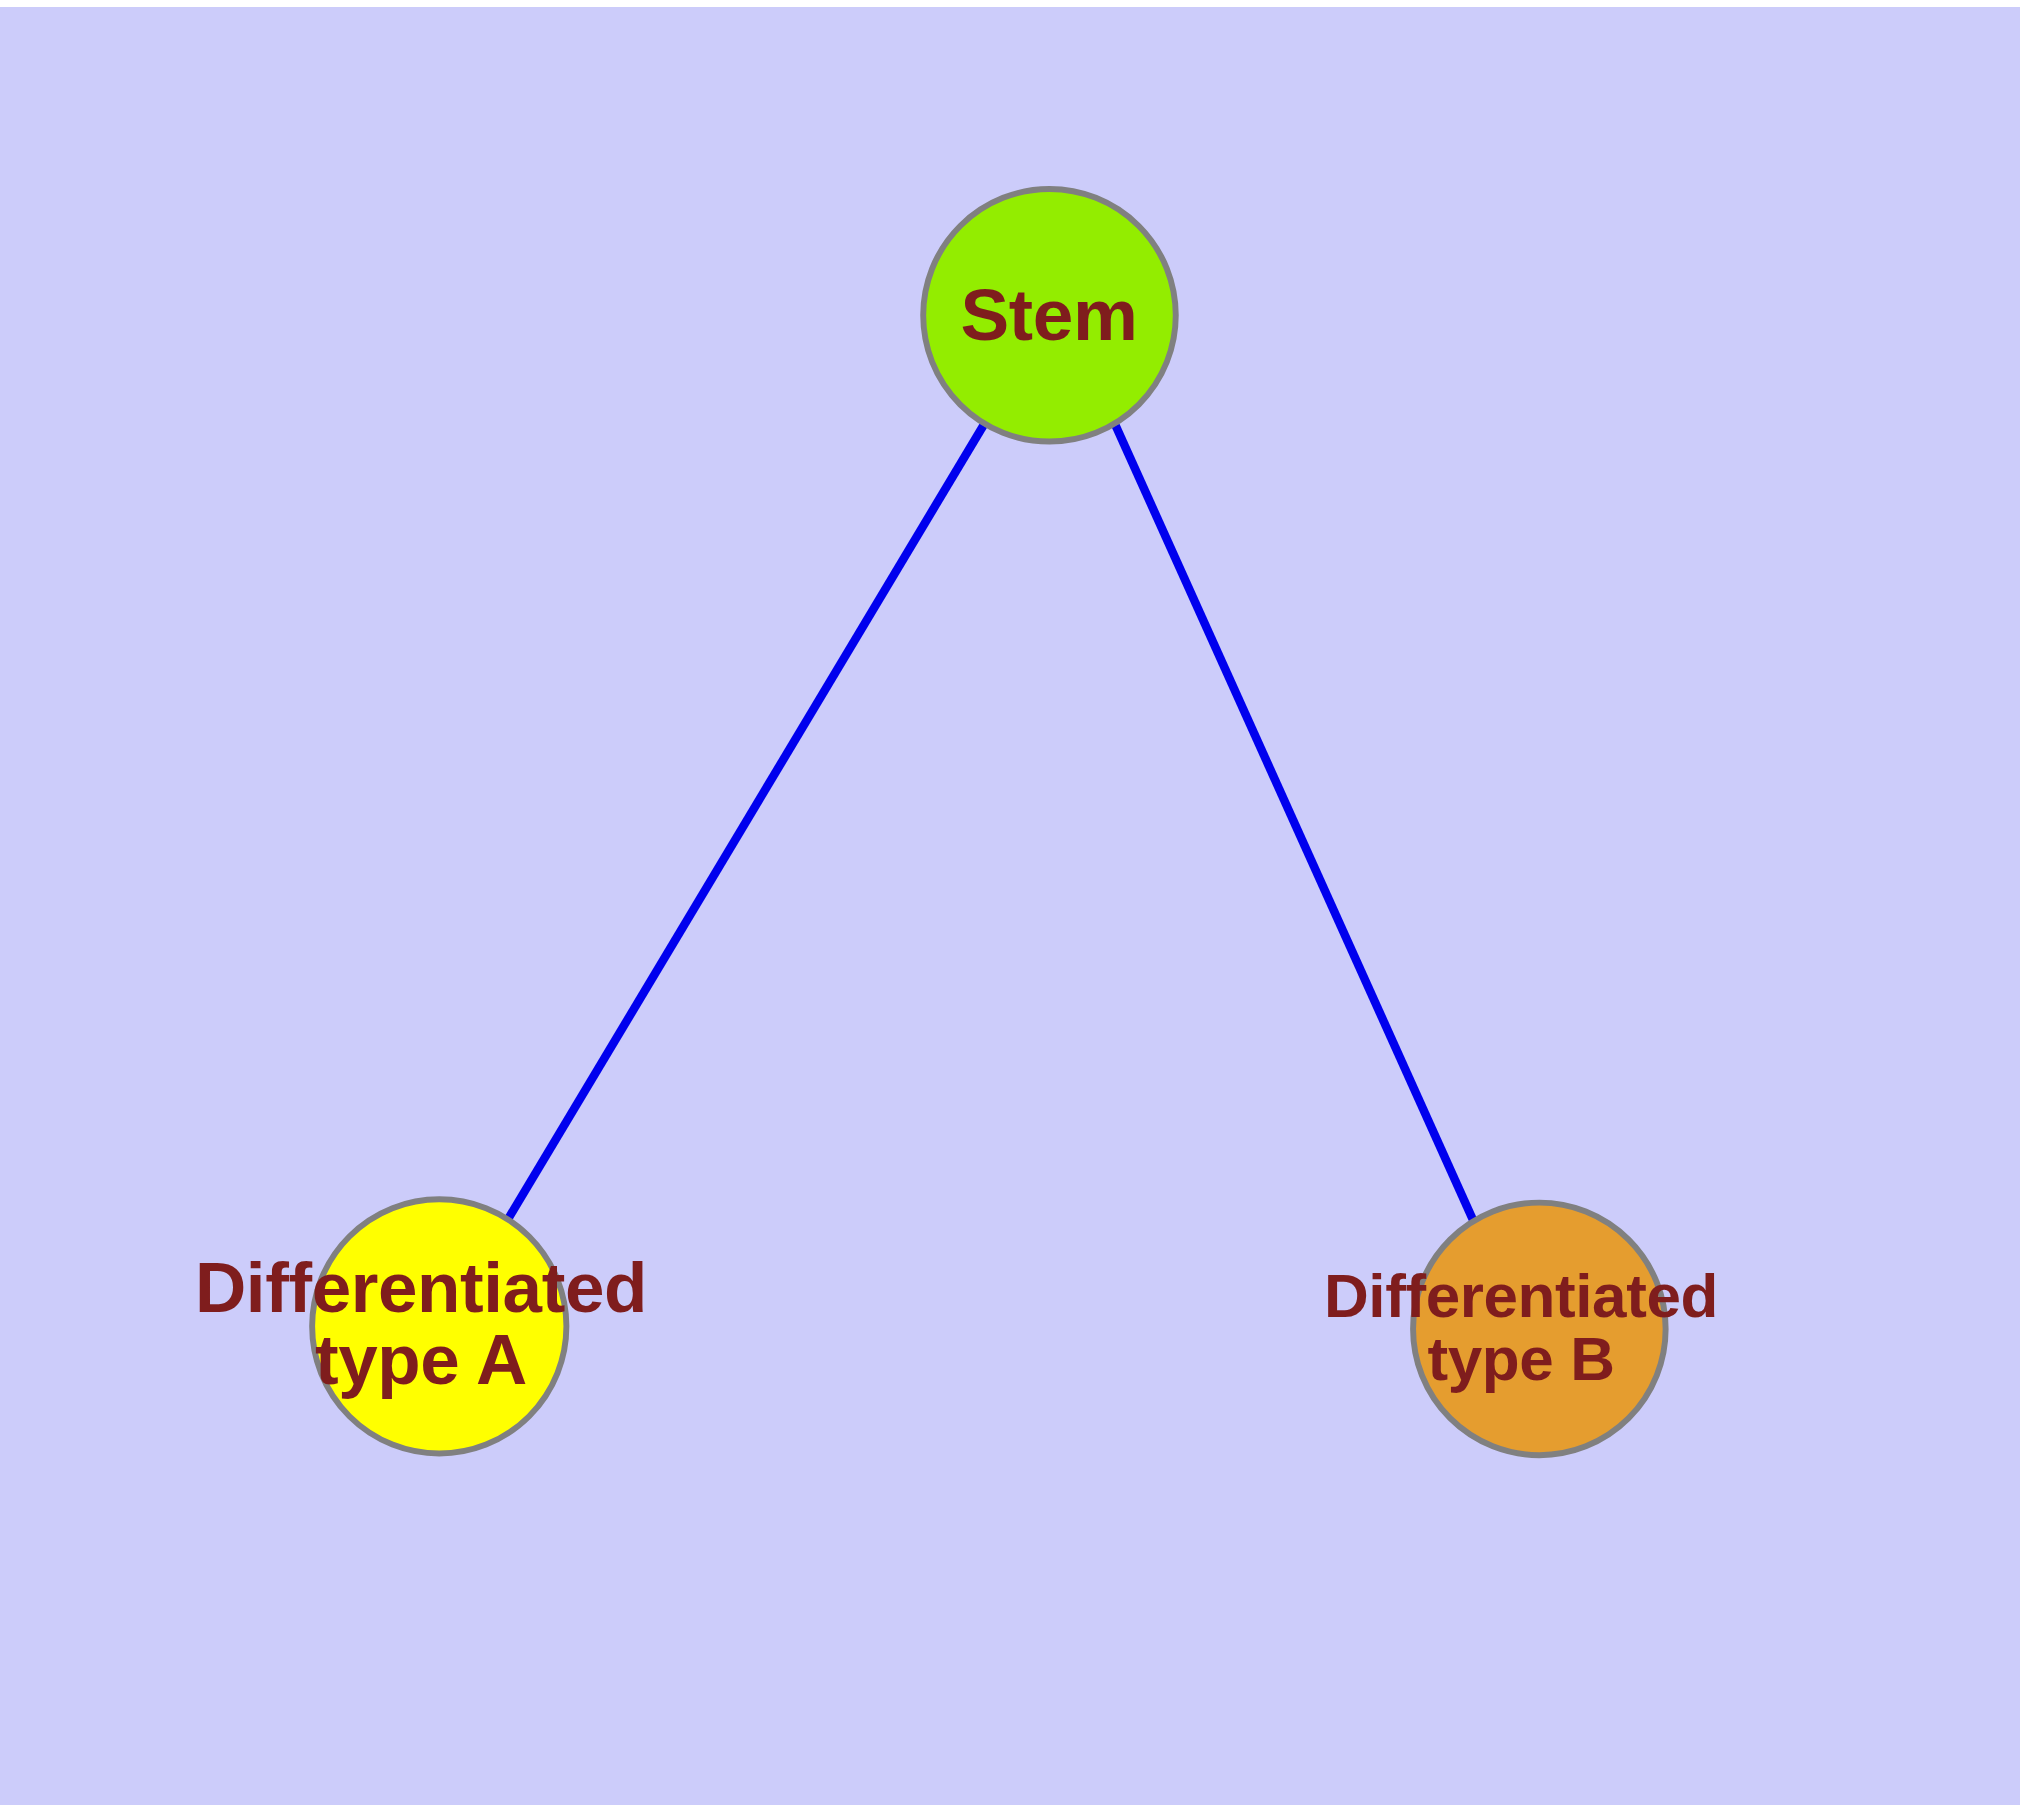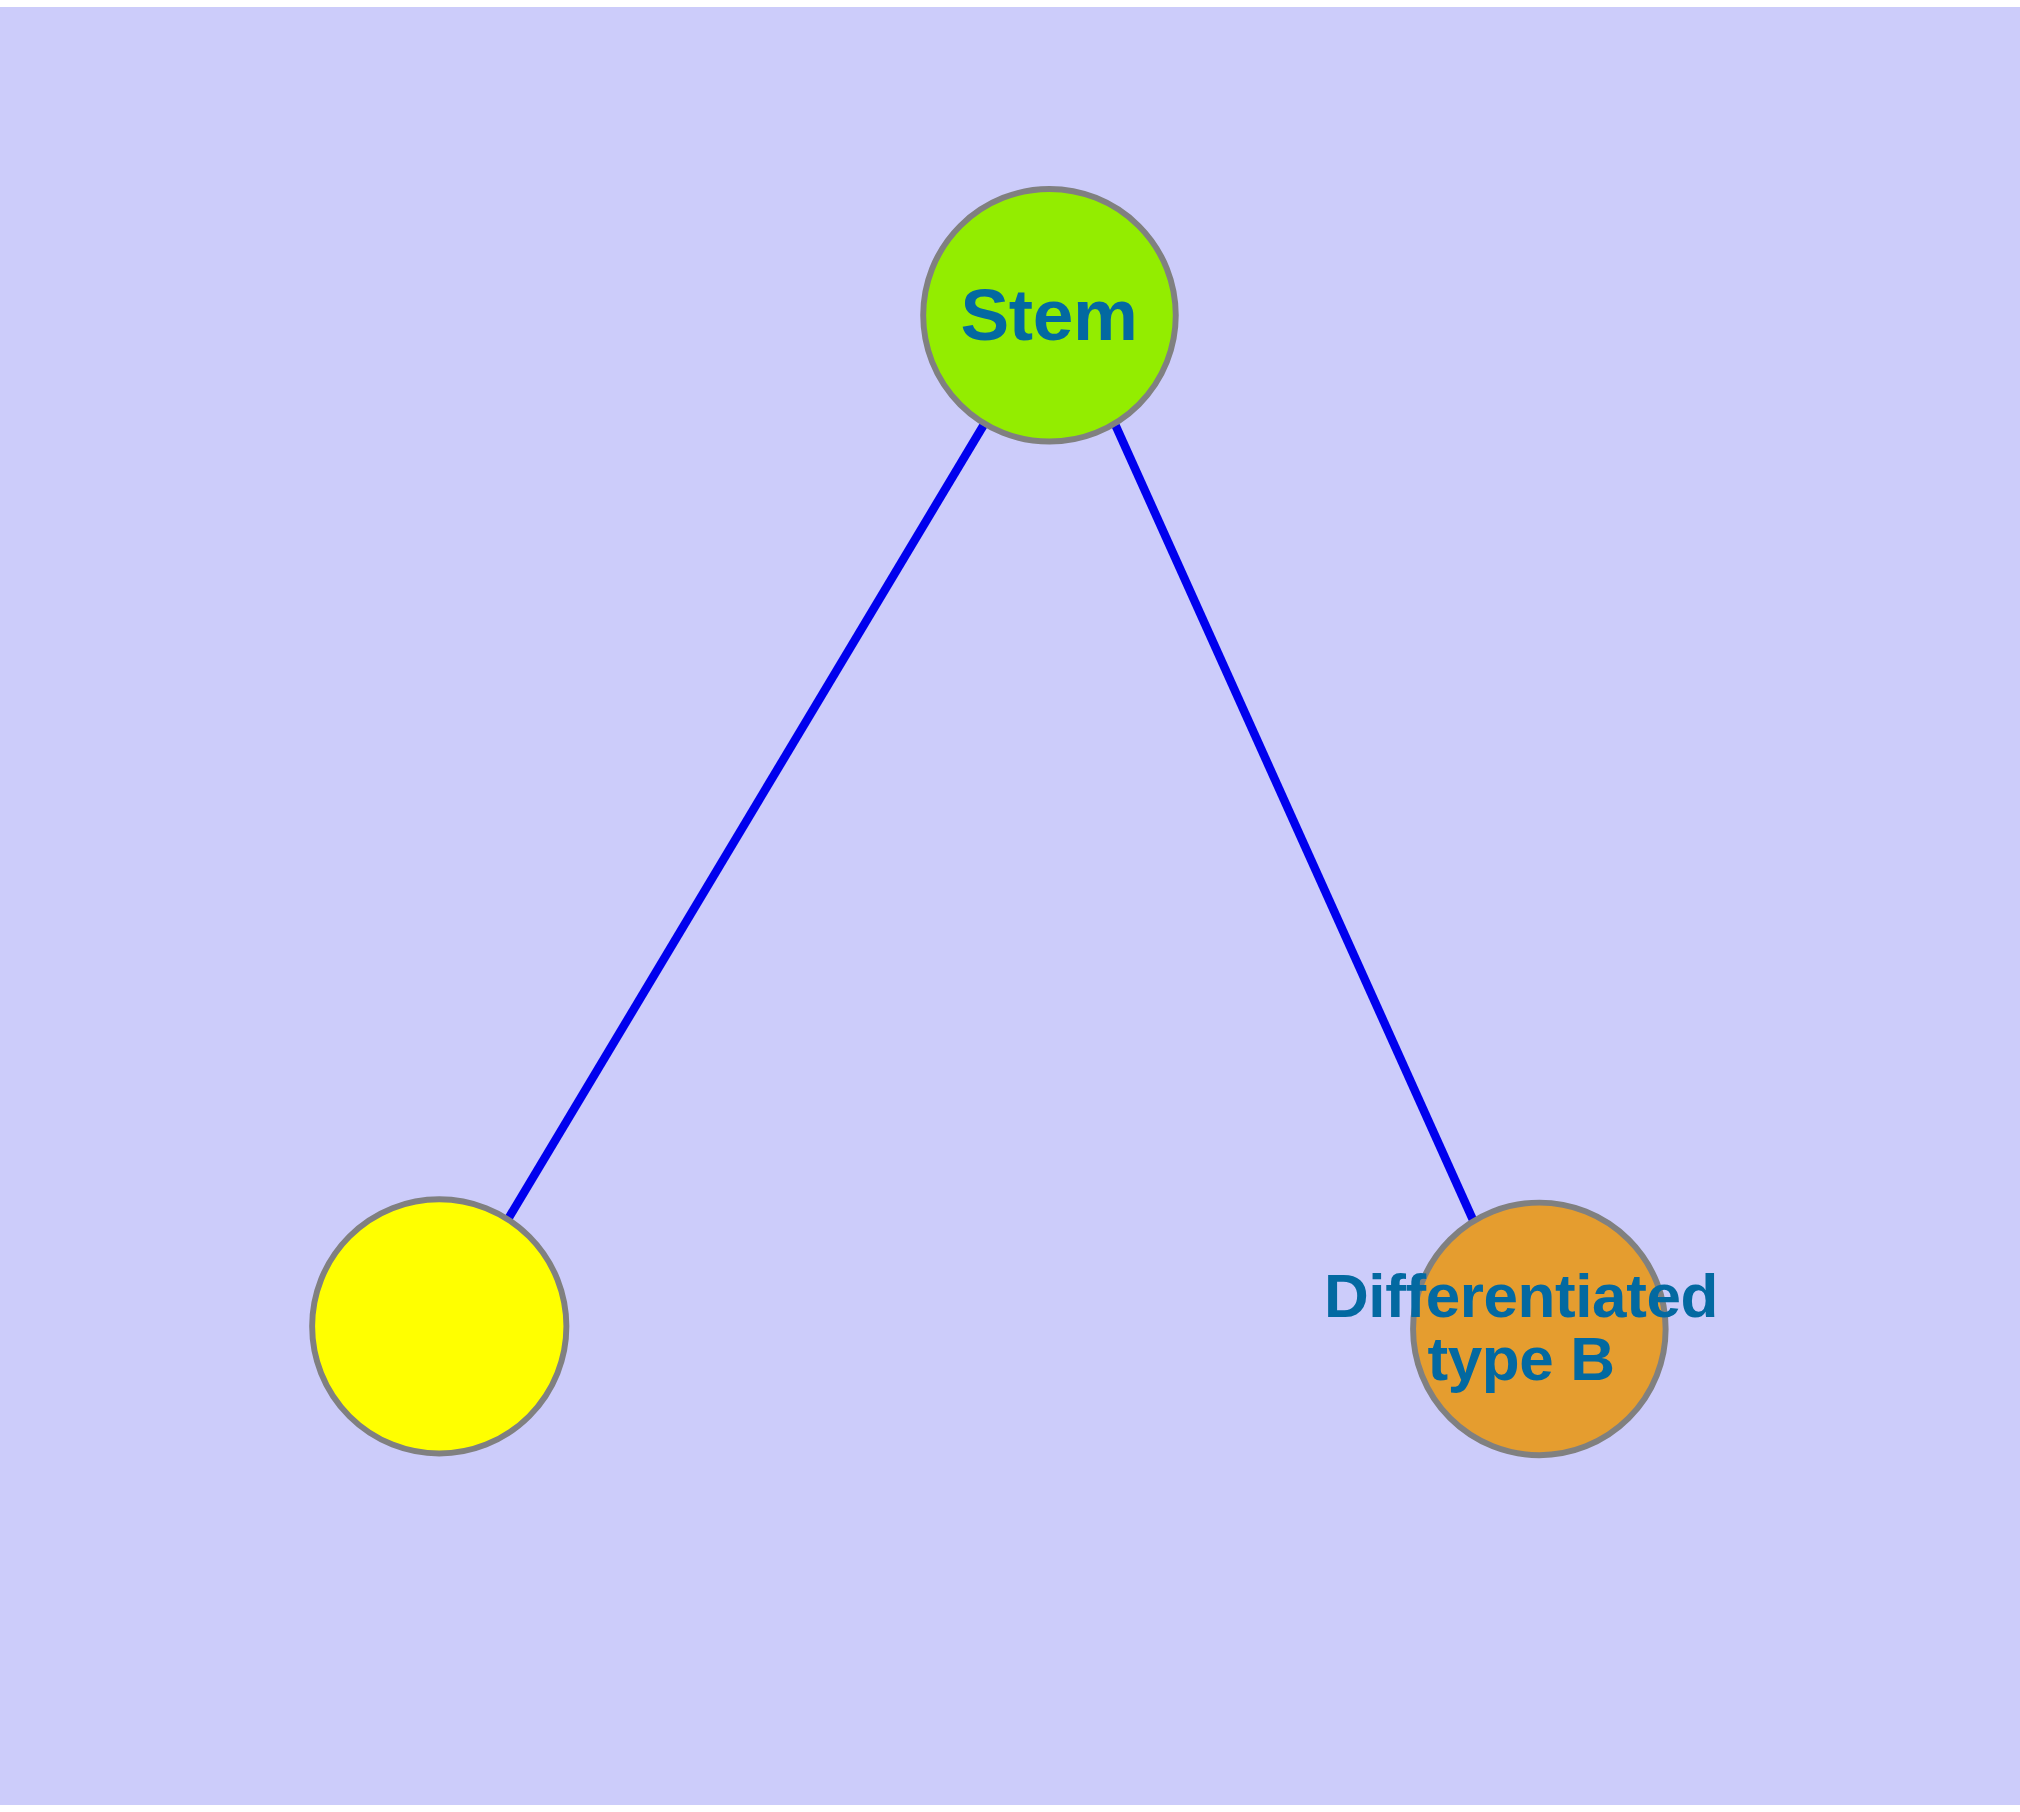--- a/index.html
+++ b/index.html
@@ -28,21 +28,21 @@
     position: absolute;
     left: 0;
     top: 0;
     width: 2021px;
     height: 1812px;
   }
   .node-label {
     position: absolute;
     text-align: center;
     font-weight: bold;
-    color: #0369a1;
+    color: #7f1d1d;
     line-height: 1.02;
     white-space: pre;
     letter-spacing: -0.4px;
     pointer-events: none;
   }
   #label-stem {
     font-size: 73px;
     left: 1049px;
     top: 315px;
     transform: translate(-50%, -50%);
@@ -76,18 +76,20 @@
 
     <g>
       <circle cx="1238" cy="372" r="149" fill="#93ed00" stroke="#808080" stroke-width="7"></circle>
       <circle cx="518" cy="1565" r="150" fill="#ffff00" stroke="#808080" stroke-width="7"></circle>
       <circle cx="1816" cy="1568" r="149" fill="#e59d2f" stroke="#808080" stroke-width="7"></circle>
     </g>
   </svg>
 
   <div class="node-label" id="label-stem">Stem</div>
 
+  <div class="node-label" id="label-diff-a"><span>Differentiated</span>
+<span>type A</span></div>
 
   <div class="node-label" id="label-diff-b"><span>Differentiated</span>
 <span>type B</span></div>
 
 </div>
 
 
 </body></html>

